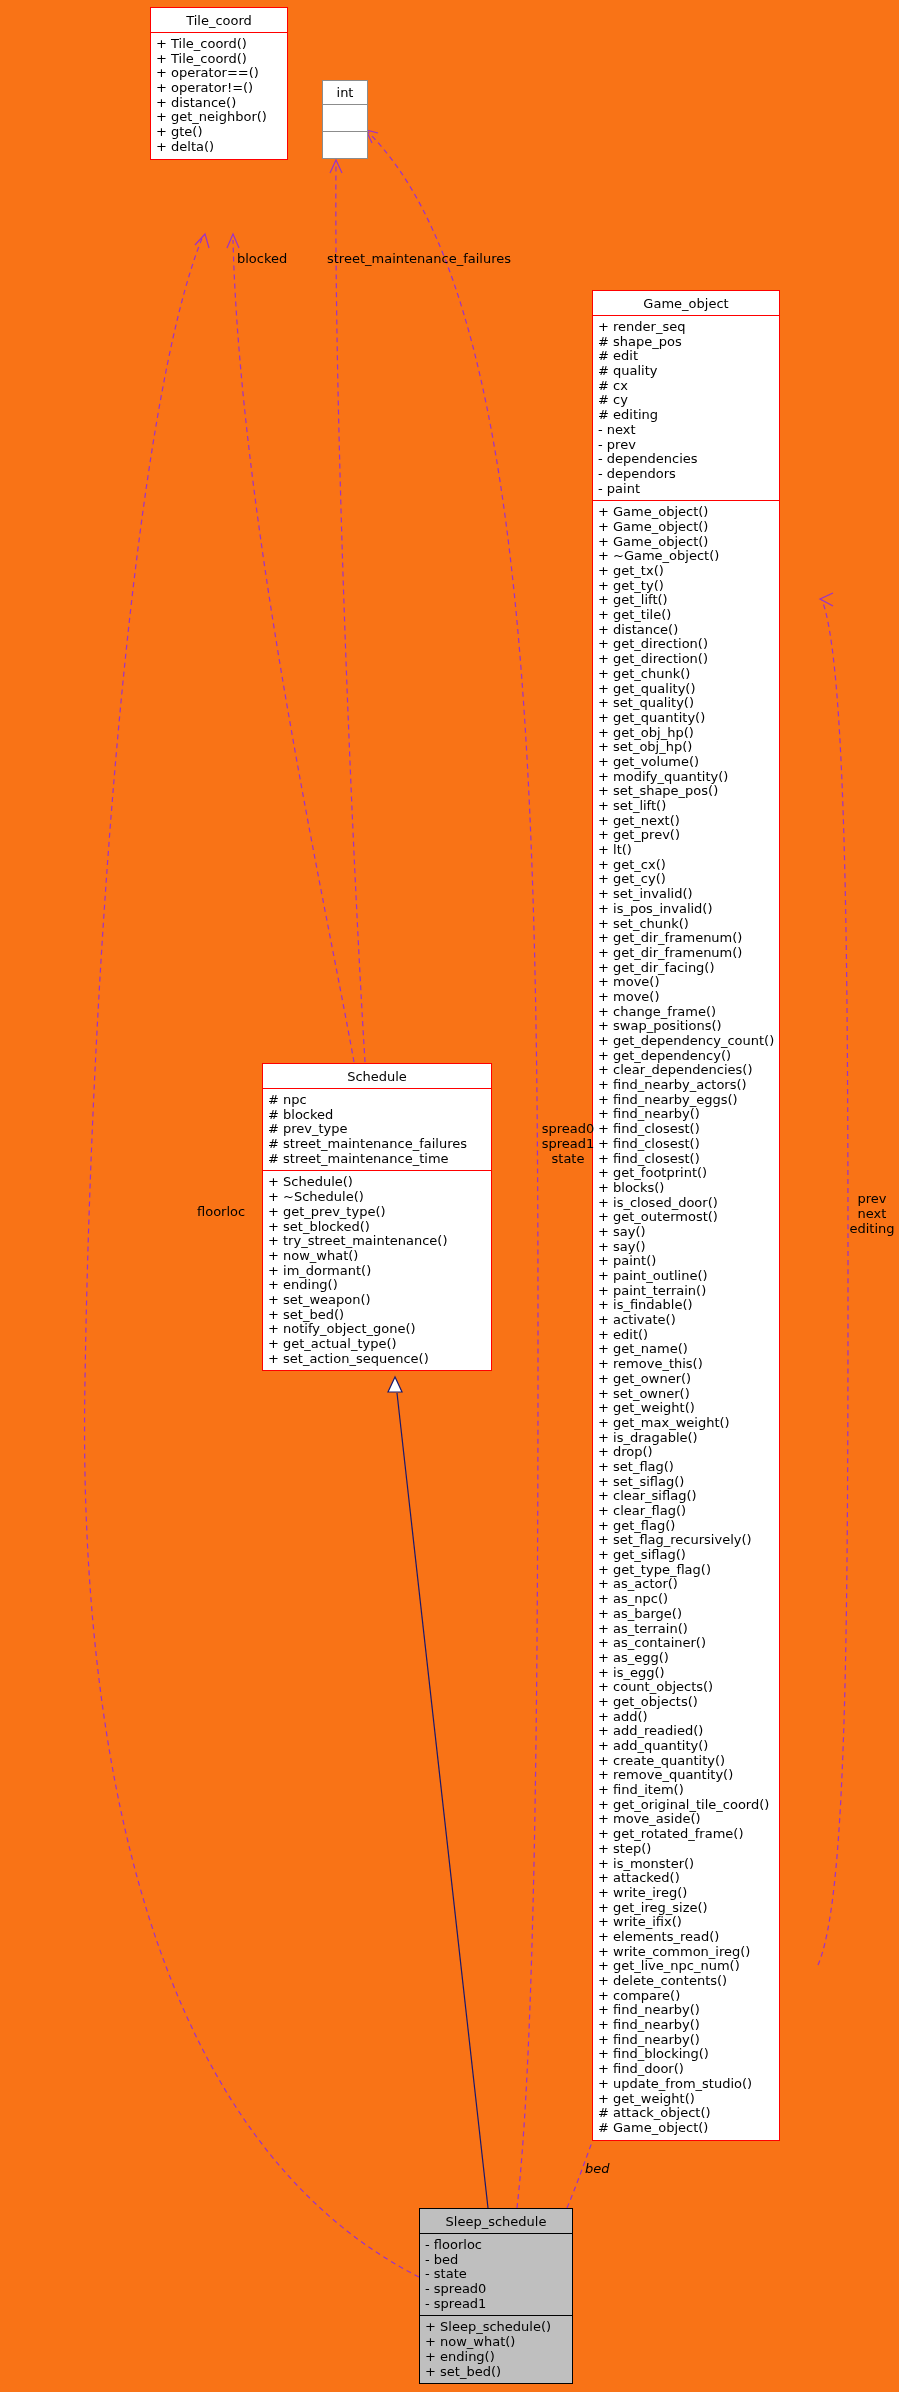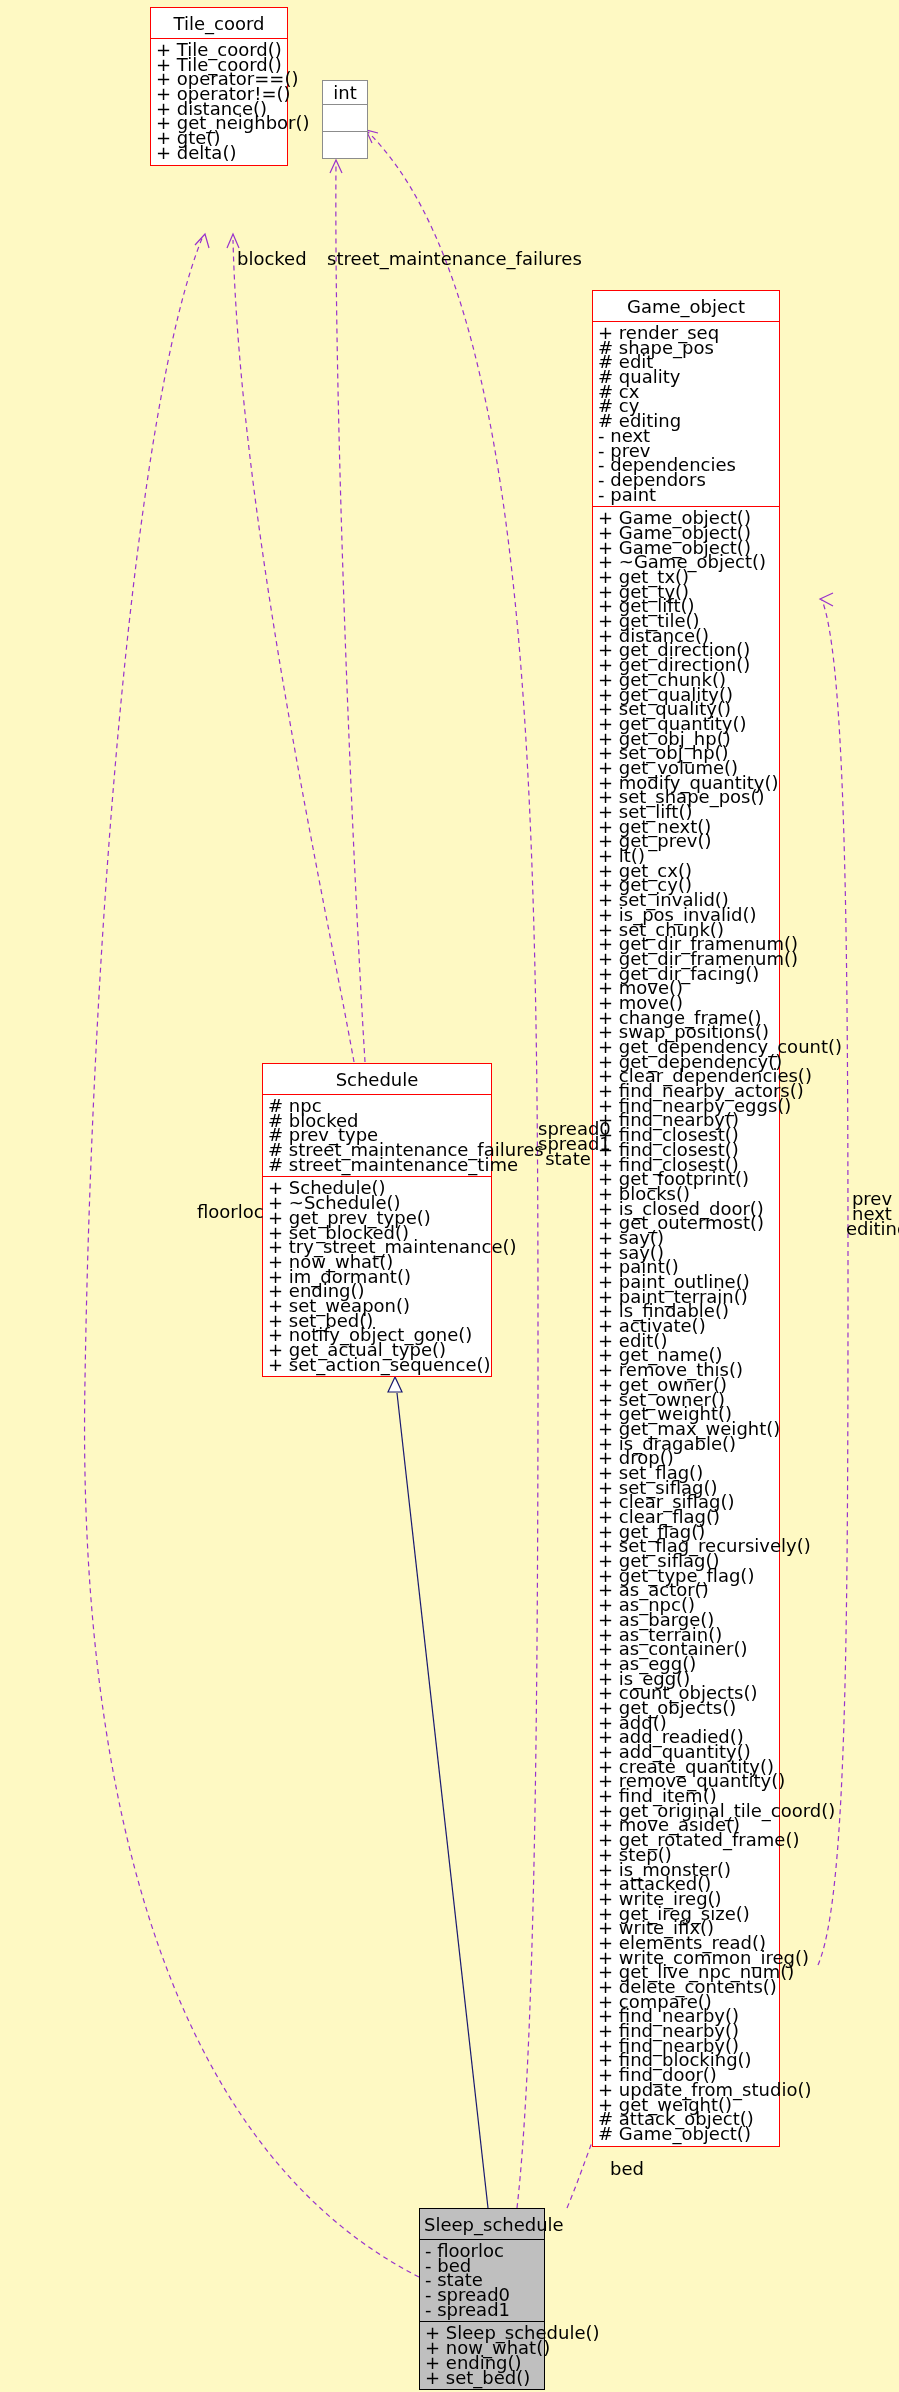--- a/index.html
+++ b/index.html
@@ -1,19 +1,19 @@
 <!DOCTYPE html>
 <html><head>
 <meta charset="utf-8">
 <style>
   html,body{margin:0;padding:0;background:#ffffff;}
   #canvas{
-    position:relative;width:899px;height:2392px;background:#fef9c3;
+    position:relative;width:899px;height:2392px;background:#f97316;
     font-family:"DejaVu Sans","Liberation Sans",sans-serif;
-    font-size:18px;color:#000000;overflow:hidden;
+    font-size:13px;color:#000000;overflow:hidden;
   }
   #edges{position:absolute;left:0;top:0;width:899px;height:2392px;}
   .uml-class{
     position:absolute;background:#ffffff;border:1px solid #ff0000;
     box-sizing:border-box;
   }
   .uml-class.gray{border-color:#000000;background:#bfbfbf;}
   .uml-title{
     text-align:center;padding:5px 4px 4px 4px;border-bottom:1px solid #ff0000;
     white-space:nowrap;
@@ -255,21 +255,21 @@
         <div class="uml-line">+ im_dormant()</div>
         <div class="uml-line">+ ending()</div>
         <div class="uml-line">+ set_weapon()</div>
         <div class="uml-line">+ set_bed()</div>
         <div class="uml-line">+ notify_object_gone()</div>
         <div class="uml-line">+ get_actual_type()</div>
         <div class="uml-line">+ set_action_sequence()</div>
       </div>
   </div>
 
-  <div class="uml-class gray" style="left:419px;top:2208px;width:126px;">
+  <div class="uml-class gray" style="left:419px;top:2208px;width:154px;">
     <div class="uml-title">Sleep_schedule</div>
     <div class="uml-section">
 
     <div class="uml-line">- floorloc</div>
         <div class="uml-line">- bed</div>
         <div class="uml-line">- state</div>
         <div class="uml-line">- spread0</div>
         <div class="uml-line">- spread1</div>
       </div>
     <div class="uml-section">
@@ -283,15 +283,15 @@
 
   <div class="edge-label" style="left:237px;top:251px;">blocked</div>
   <div class="edge-label" style="left:327px;top:251px;">street_maintenance_failures</div>
   <div class="edge-label" style="left:197px;top:1204px;">floorloc</div>
   <div class="edge-label centered" style="left:538px;top:1121px;width:60px;">spread0
 spread1
 state</div>
   <div class="edge-label centered" style="left:846px;top:1191px;width:52px;">prev
 next
 editing</div>
-  <div class="edge-label" style="left:610px;top:2161px;">bed</div>
+  <div class="edge-label" style="left:585px;top:2161px;font-style:italic;">bed</div>
 
 </div>
 
 </body></html>

